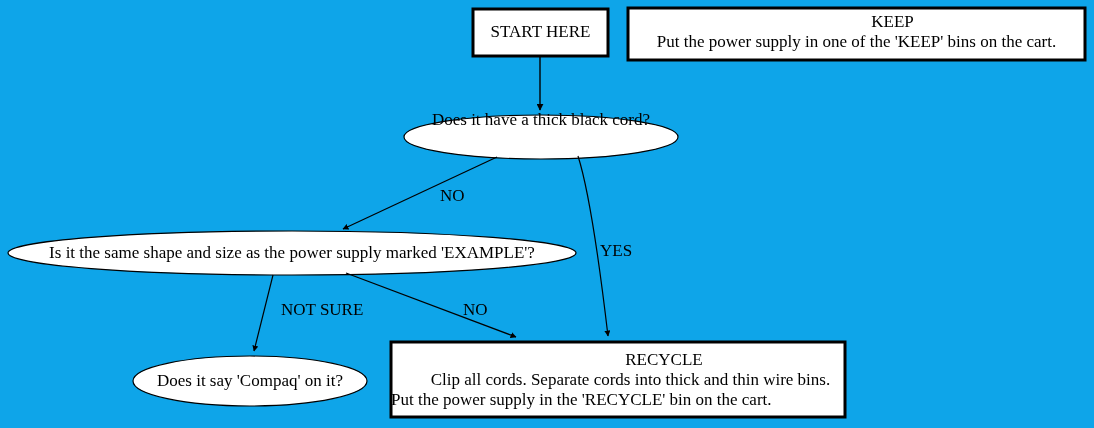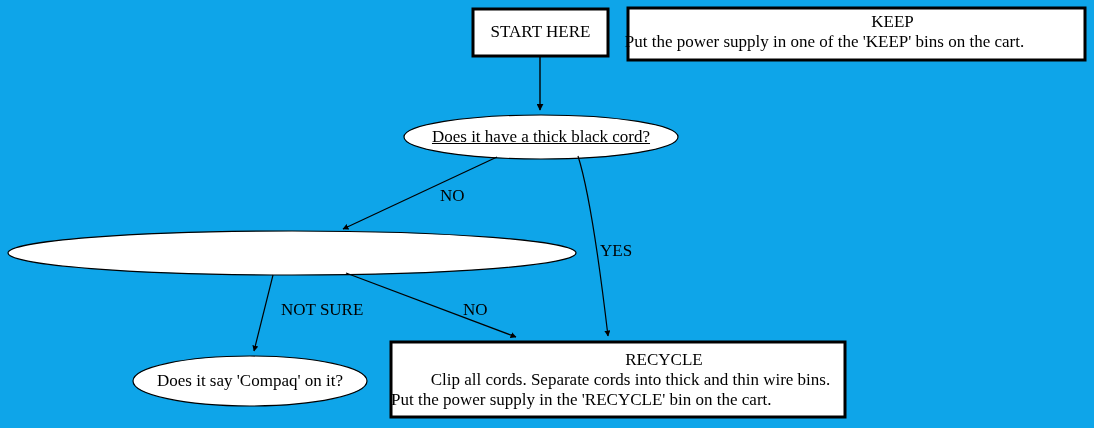--- a/index.html
+++ b/index.html
@@ -77,24 +77,25 @@
     <path d="M 578 156 Q 592 200 608 336" fill="none" stroke="#000000" stroke-width="1.2" marker-end="url(#arrow)"></path>
 
     <line x1="273" y1="275" x2="254" y2="351" stroke="#000000" stroke-width="1.2" marker-end="url(#arrow)"></line>
 
     <line x1="346" y1="273" x2="516" y2="337" stroke="#000000" stroke-width="1.2" marker-end="url(#arrow)"></line>
   </svg>
 
   <div class="node-text box-text" style="left:473px; top:22px; width:135px;">START HERE</div>
 
   <div class="node-text box-text" style="left:628px; top:12px; width:529px;">KEEP</div>
-  <div class="node-text box-text" style="left:596px; top:32px; width:457px;">Put the power supply in one of the 'KEEP' bins on the cart.</div>
+  <div class="node-text box-text" style="left:628px; top:32px; width:457px;">Put the power supply in one of the 'KEEP' bins on the cart.</div>
 
-  <div class="node-text ellipse-text" style="left:404px; top:127px; width:274px;text-decoration:underline;">Does it have a thick black cord?</div>
+  <div class="node-text ellipse-text" style="left:404px; top:110px; width:274px;">Does it have a thick black cord?</div>
 
+  <div class="node-text ellipse-text" style="left:8px; top:243px; width:568px;">Is it the same shape and size as the power supply marked 'EXAMPLE'?</div>
 
   <div class="node-text ellipse-text" style="left:133px; top:371px; width:234px;">Does it say 'Compaq' on it?</div>
 
   <div class="node-text box-text" style="left:391px; top:350px; width:546px;">RECYCLE</div>
   <div class="node-text box-text" style="left:391px; top:370px; width:479px;">Clip all cords. Separate cords into thick and thin wire bins.</div>
   <div class="node-text box-text" style="left:391px; top:390px; width:378px;">Put the power supply in the 'RECYCLE' bin on the cart.</div>
 
   <div class="edge-label" style="left:440px; top:186px;">NO</div>
 
   <div class="edge-label" style="left:600px; top:241px;">YES</div>

